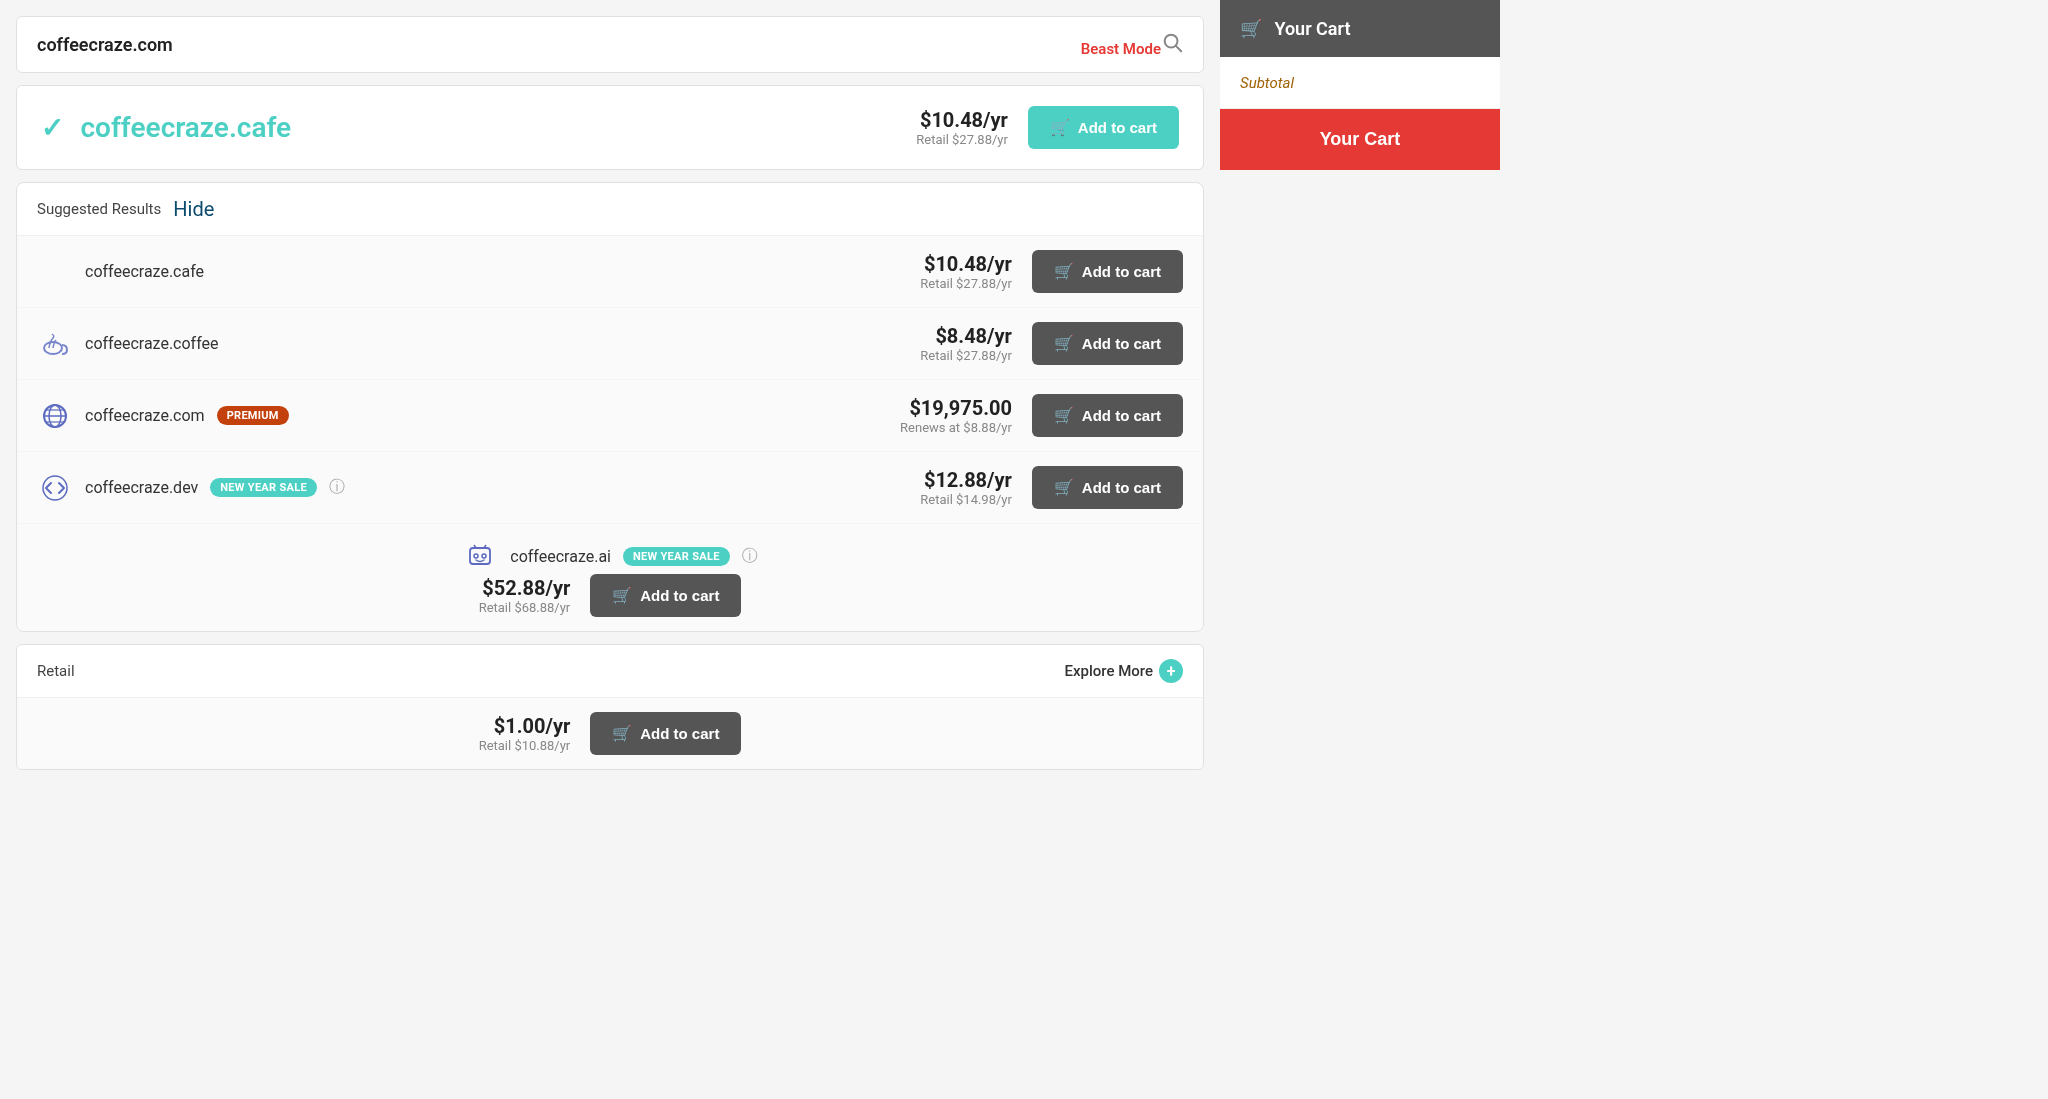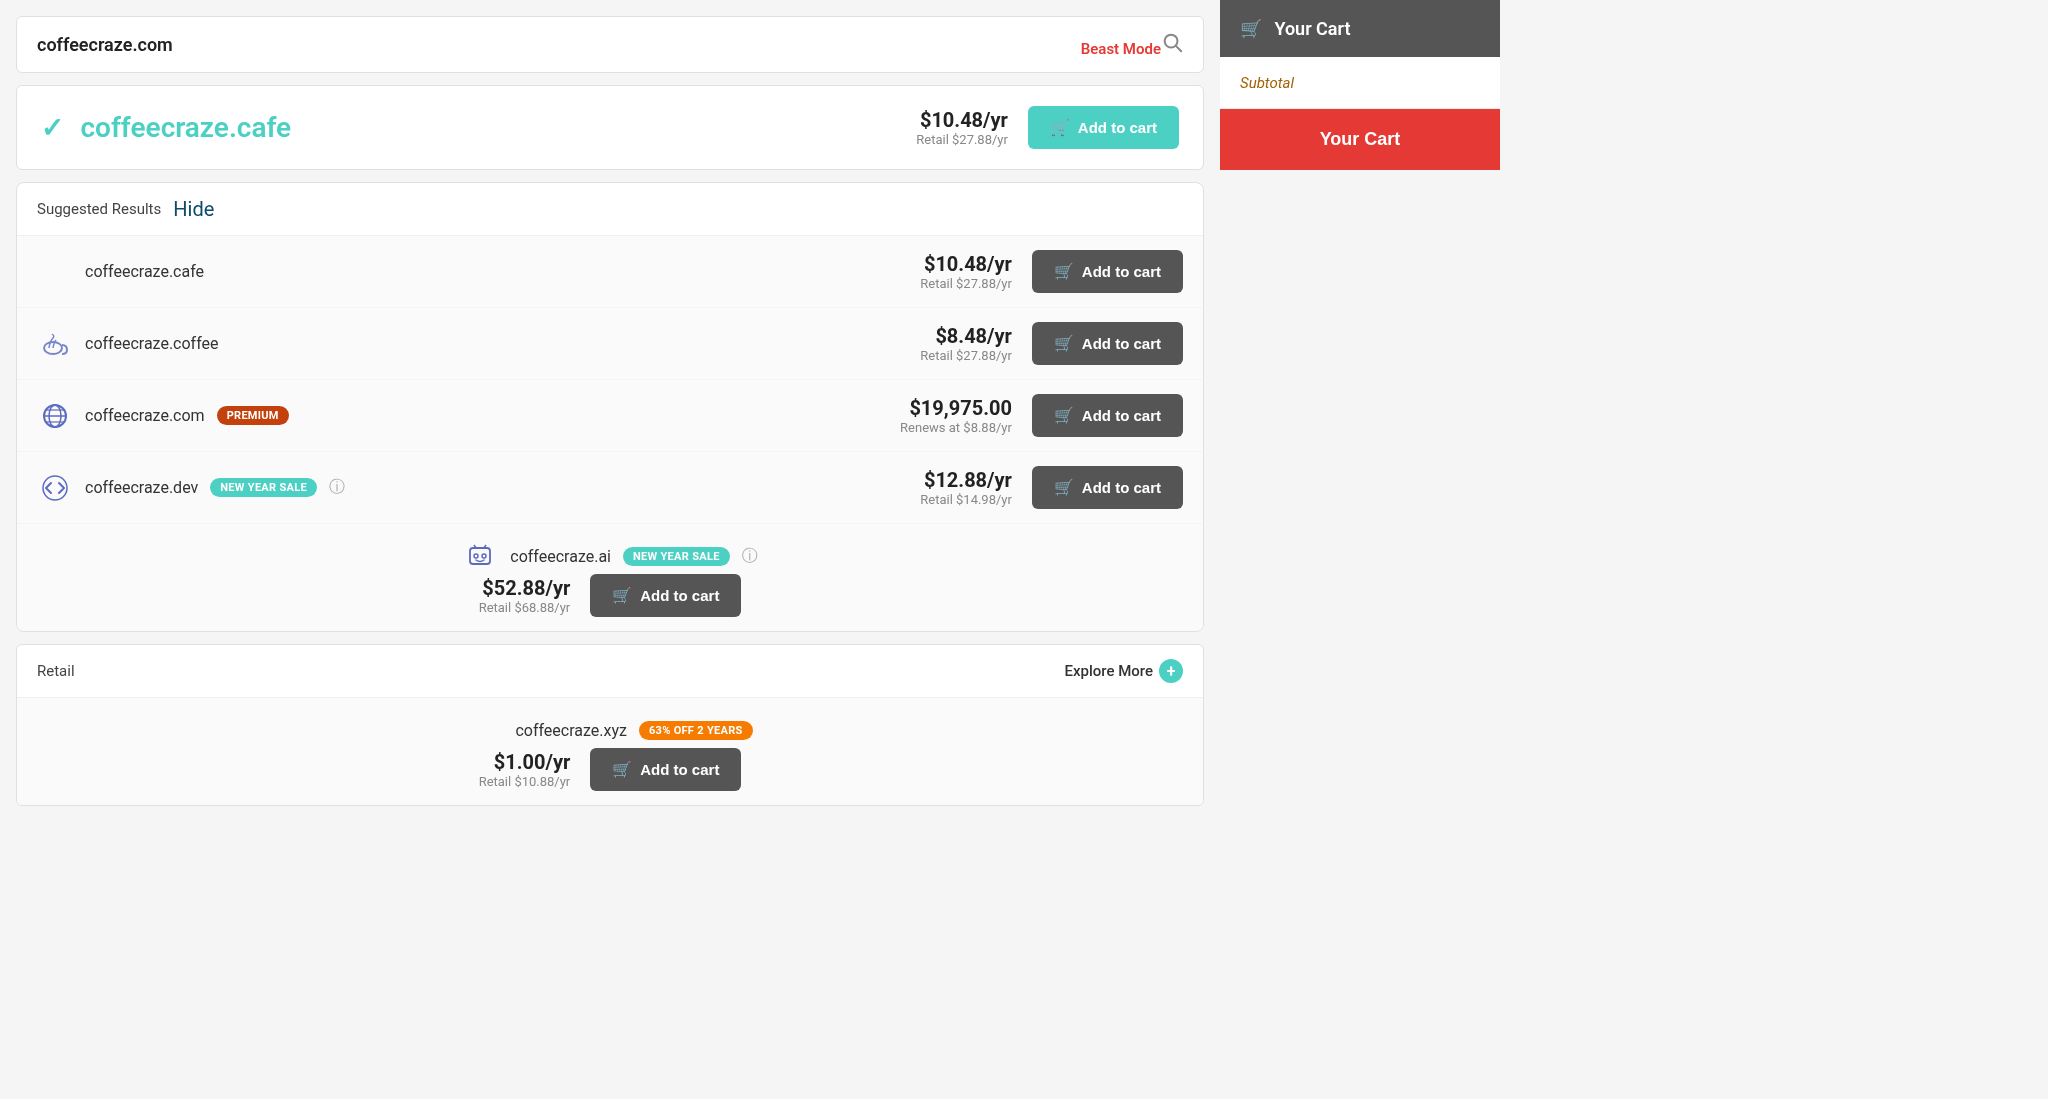--- a/index.html
+++ b/index.html
@@ -438,25 +438,20 @@
   <div class="results-section" style="margin-top:12px;">
     <div class="results-header">
       <span class="results-title">Retail</span>
       <div class="explore-more">
         <span>Explore More</span>
         <div class="explore-icon">+</div>
       </div>
     </div>
 
     <div class="domain-row">
-      <div class="domain-row-left">
-        <div class="domain-icon"></div>
-        <span class="domain-name-text">coffeecraze.xyz</span>
-        <span class="badge badge-discount">63% OFF 2 YEARS</span>
-      </div>
       <div class="domain-row-right">
         <div class="price-block">
           <div class="price-main">$1.00/yr</div>
           <div class="price-retail">Retail $10.88/yr</div>
         </div>
         <button class="add-to-cart-btn dark">
           <span class="cart-icon">🛒</span>
           <span>Add to cart</span>
         </button>
       </div>

